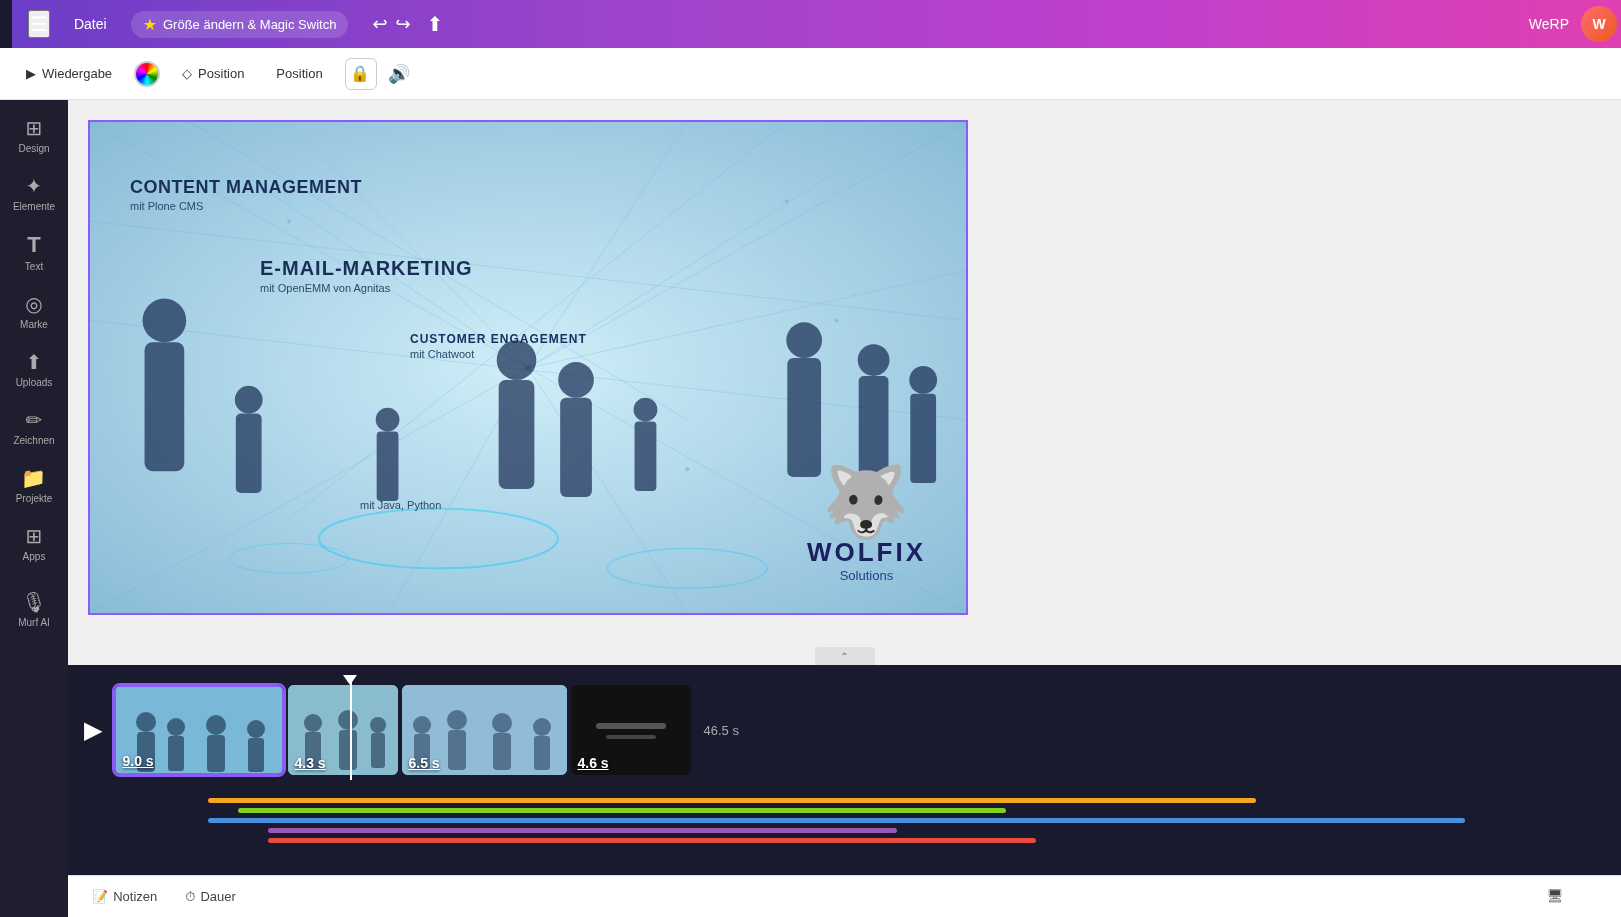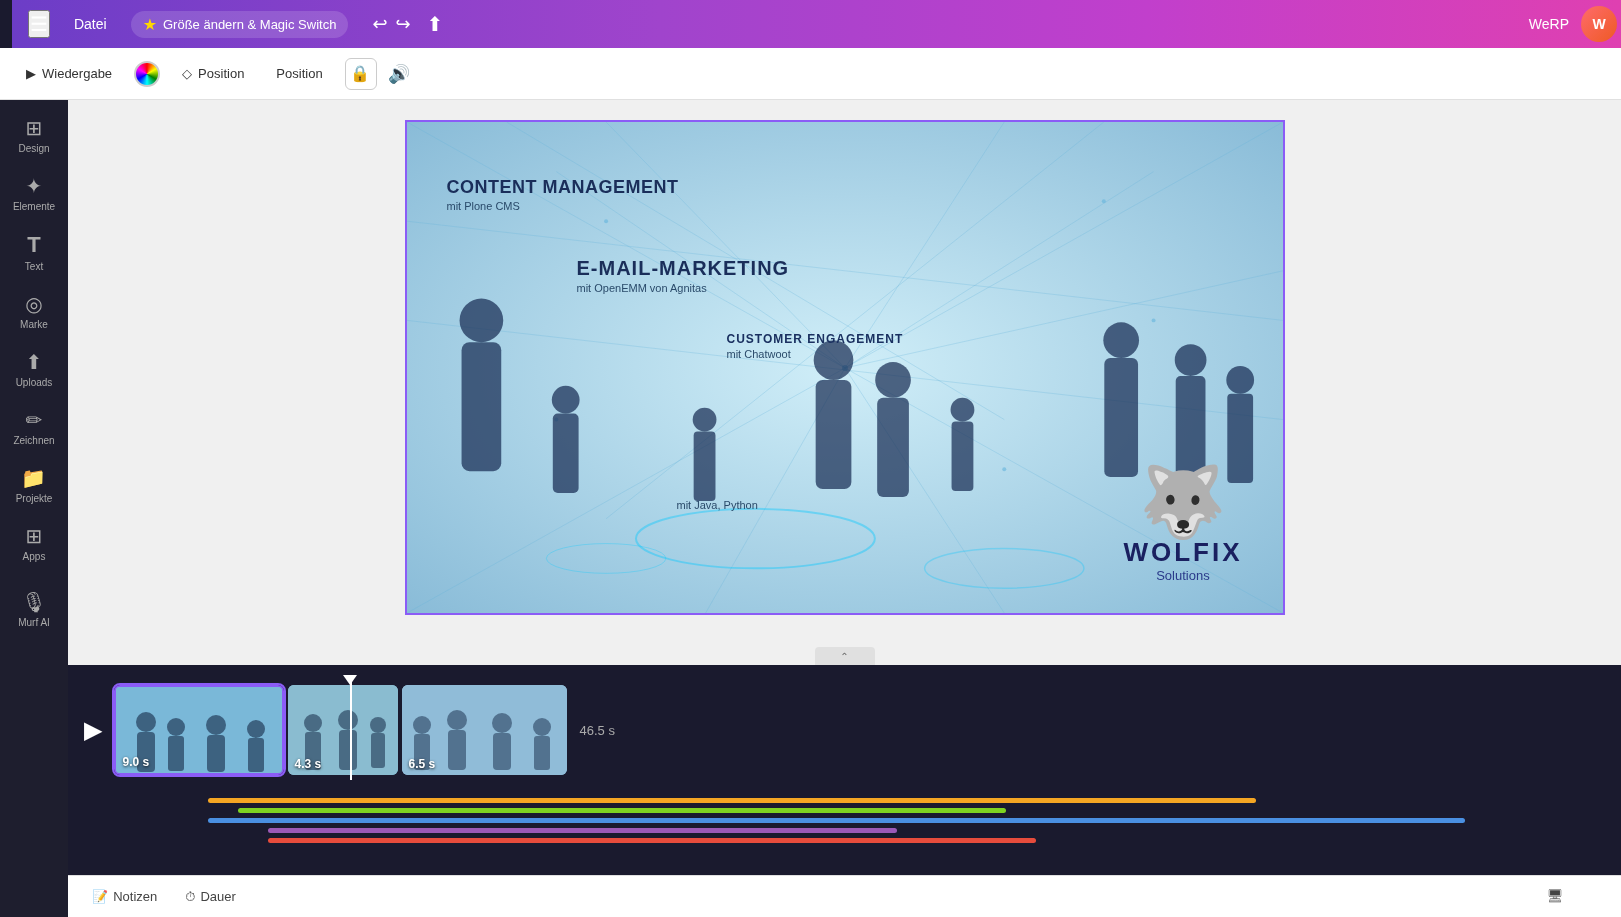--- a/index.html
+++ b/index.html
@@ -129,21 +129,20 @@
     .sidebar-item .si-icon { font-size: 20px; }
     .sidebar-item .si-label { font-size: 10px; text-align: center; }
     .sidebar-item.murf { margin-top: 8px; }
 
     
     #canvas-area {
       flex: 1;
       background: #f0f0f0;
       display: flex;
       flex-direction: column;
-      align-items: center;
       justify-content: flex-start;
       padding: 20px;
       position: relative;
       overflow: hidden;
     }
 
     
     #canvas-slide {
       width: 880px;
       height: 495px;
@@ -225,23 +224,24 @@
       overflow: hidden;
       cursor: pointer;
       flex-shrink: 0;
     }
     .clip.selected { outline: 2px solid #8b5cf6; }
     .clip-duration {
       position: absolute;
       bottom: 4px;
       left: 6px;
       color: white;
-      font-size: 12px;
+      font-size: 14px;
       font-weight: bold;
       text-shadow: 0 1px 3px rgba(0,0,0,0.8);
+      text-decoration: underline;
     }
 
     .total-duration {
       color: #aaa;
       font-size: 13px;
       margin-left: 8px;
       flex-shrink: 0;
     }
     .playhead-triangle {
       position: absolute;
@@ -529,20 +529,28 @@
                 <rect x="46" y="45" width="18" height="40" rx="4"></rect>
               <ellipse cx="100" cy="38" rx="10" ry="10"></ellipse>
                 <rect x="91" y="48" width="18" height="37" rx="4"></rect>
               <ellipse cx="140" cy="42" rx="9" ry="9"></ellipse>
                 <rect x="132" y="51" width="16" height="34" rx="3"></rect>
             </g>
           </svg>
           <span class="clip-duration">6.5 s</span>
         </div>
 
+        <div class="clip" style="width:120px; background:#111;">
+          <svg viewBox="0 0 120 90" width="120" height="90">
+            <rect width="120" height="90" fill="#111"></rect>
+            <rect x="25" y="38" width="70" height="6" rx="3" fill="#555"></rect>
+            <rect x="35" y="50" width="50" height="4" rx="2" fill="#444"></rect>
+          </svg>
+          <span class="clip-duration">4.6 s</span>
+        </div>
 
         <span class="total-duration">46.5 s</span>
       </div>
 
       <div class="playhead-triangle" style="top:10px;left:275px;position:absolute;z-index:11;width:0;height:0;border-left:7px solid transparent;border-right:7px solid transparent;border-top:10px solid white;"></div>
       <div style="position:absolute;top:10px;left:282px;width:2px;height:105px;background:white;z-index:10;"></div>
 
       <div style="padding:0 16px 0 140px;position:relative;height:50px;display:flex;flex-direction:column;justify-content:center;gap:5px;">
         <div style="height:5px;border-radius:3px;background:#f5a623;width:75%;position:relative;margin-left:0;"></div>
         <div style="height:5px;border-radius:3px;background:#7ed321;width:55%;position:relative;margin-left:30px;"></div>

